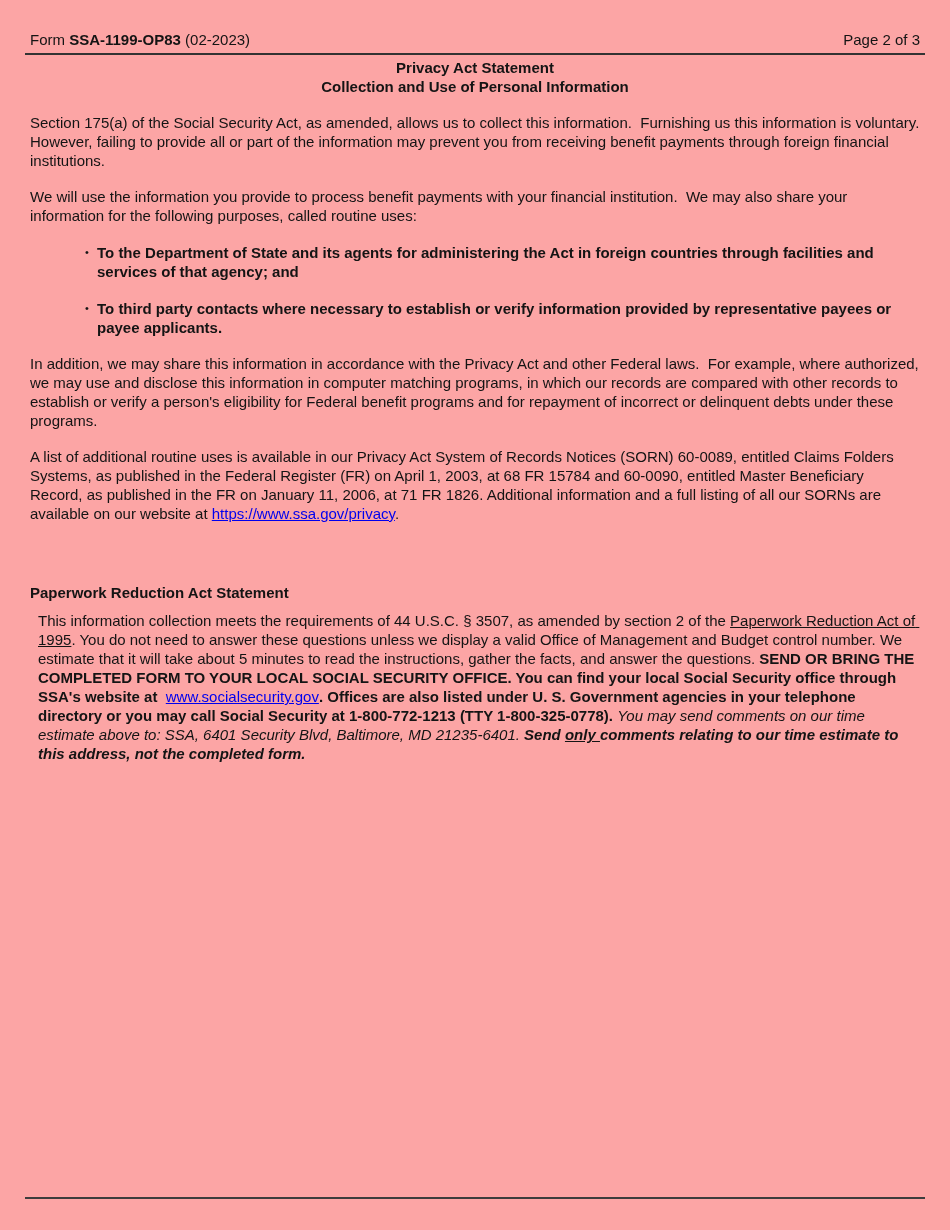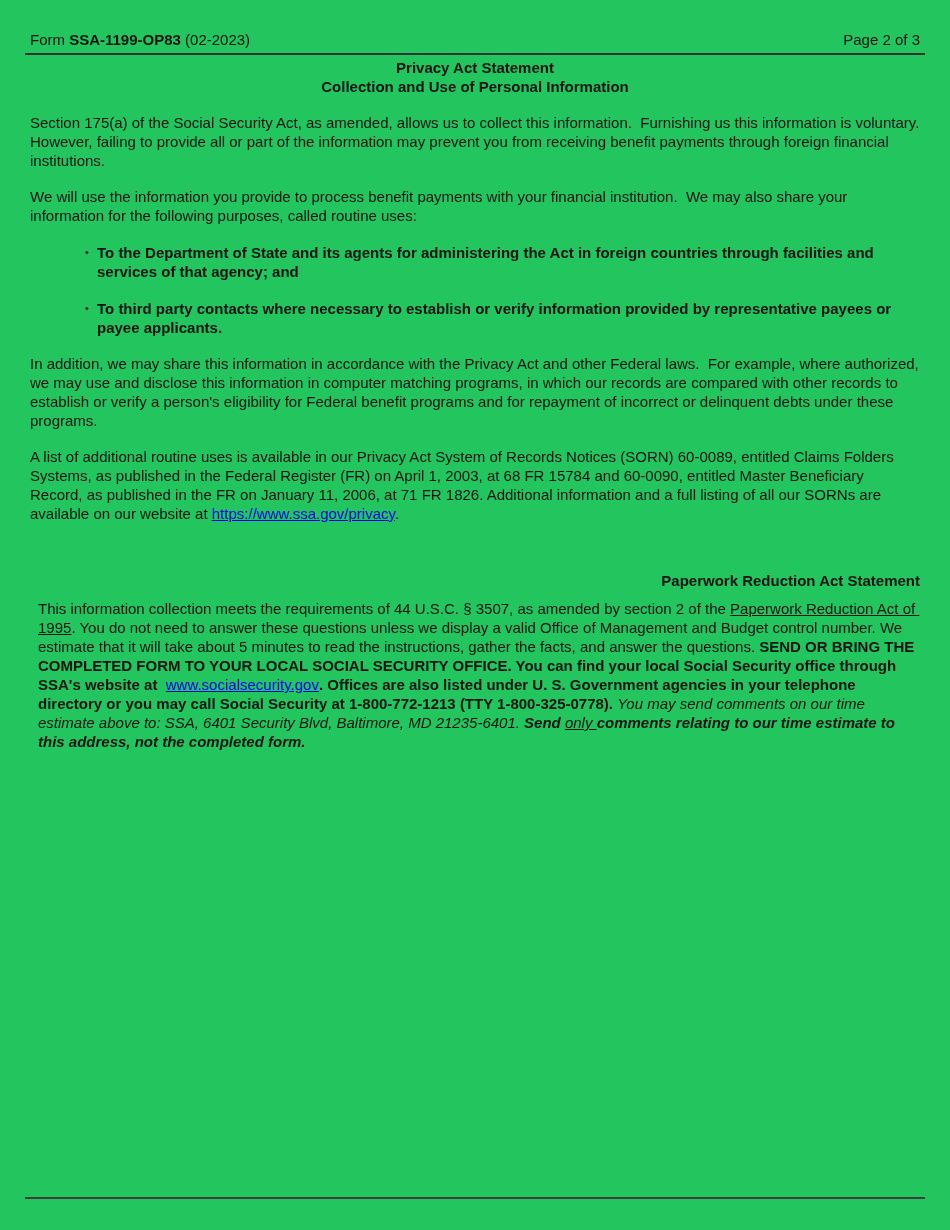--- a/index.html
+++ b/index.html
@@ -1,20 +1,20 @@
 <!DOCTYPE html>
 <html><head>
 <meta charset="utf-8">
 <style>
   html, body { margin: 0; padding: 0; background: #ffffff; }
   .page {
     position: relative;
     width: 950px;
     height: 1230px;
-    background: #22c55e;
+    background: #fca5a5;
     box-sizing: border-box;
     padding: 30px 30px 0 30px;
     font-family: "Liberation Sans", sans-serif;
     font-size: 15px;
     line-height: 19px;
     color: #141414;
     overflow: hidden;
   }
   .header {
     display: flex;
@@ -48,33 +48,33 @@
   }
   .bullet-text { white-space: pre-wrap; font-weight: bold; }
   .link {
     color: #0000EE;
     text-decoration: underline;
     font-weight: normal;
     font-style: normal;
     cursor: pointer;
   }
   .section-title {
-    text-align: right;
+    text-align: left;
     font-weight: bold;
-    margin-top: 48px;
+    margin-top: 60px;
   }
   .pra-para {
     margin: 9px 0 0 8px;
     white-space: pre-wrap;
   }
   .seg-underline { text-decoration: underline; }
   .seg-bold { font-weight: bold; }
   .seg-italic { font-style: italic; }
   .seg-bold-italic { font-weight: bold; font-style: italic; }
-  .seg-bold-italic-underline { font-weight: normal; font-style: italic; text-decoration: underline; }
+  .seg-bold-italic-underline { font-weight: bold; font-style: italic; text-decoration: underline; }
   .footer-rule {
     position: absolute;
     left: 25px;
     right: 25px;
     top: 1197px;
     height: 2px;
     background: #3d3d3d;
   }
 </style>
 </head>

